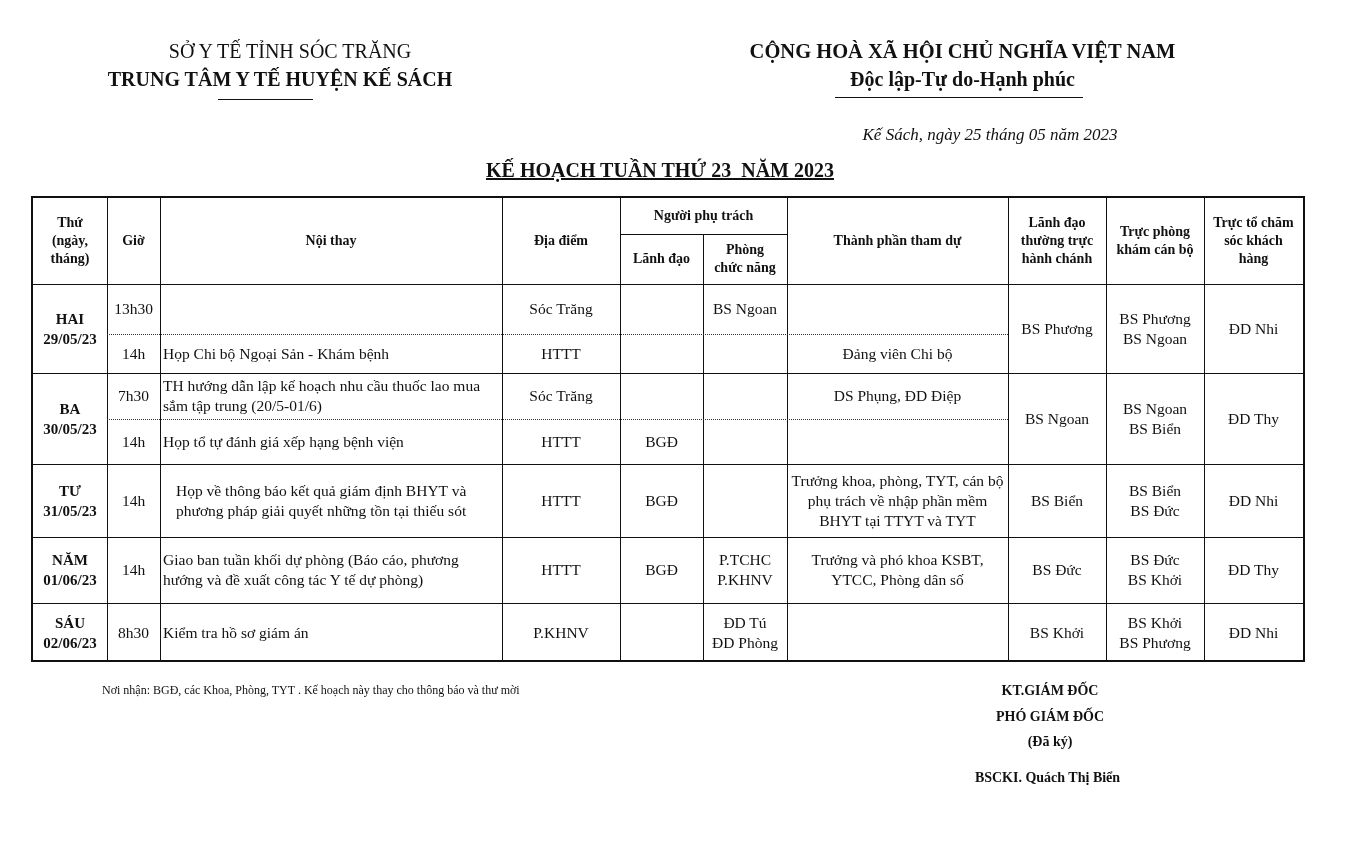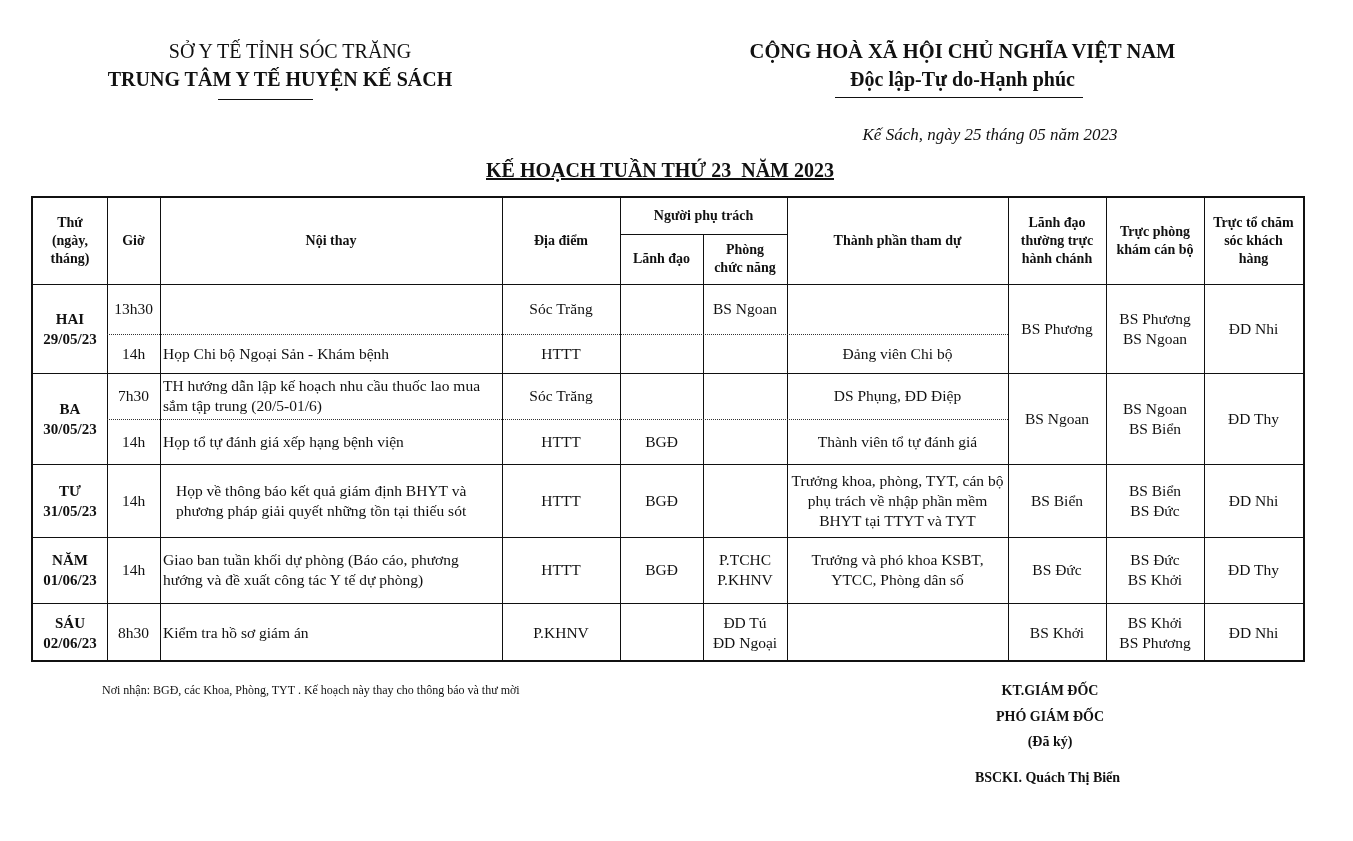--- a/index.html
+++ b/index.html
@@ -115,21 +115,20 @@
   <div class="cell" style="left:469px; top:175px; width:118px; height:46px;">Sóc Trăng</div>
   <div class="cell" style="left:587px; top:175px; width:83px; height:46px;"></div>
   <div class="cell multi" style="left:670px; top:175px; width:84px; height:46px;"></div>
   <div class="cell" style="left:754px; top:175px; width:221px; height:46px;">DS Phụng, ĐD Điệp</div>
 
   <div class="cell" style="left:74px; top:221px; width:53px; height:45px;">14h</div>
   <div class="cell left" style="left:127px; top:221px; width:342px; height:45px;">Họp tổ tự đánh giá xếp hạng bệnh viện</div>
   <div class="cell" style="left:469px; top:221px; width:118px; height:45px;">HTTT</div>
   <div class="cell" style="left:587px; top:221px; width:83px; height:45px;">BGĐ</div>
   <div class="cell multi" style="left:670px; top:221px; width:84px; height:45px;"></div>
-  <div class="cell" style="left:754px; top:221px; width:221px; height:45px;">Thành viên tổ tự đánh giá</div>
 
   <div class="cell" style="left:975px; top:175px; width:98px; height:91px;">BS Ngoan</div>
   <div class="cell multi" style="left:1073px; top:175px; width:98px; height:91px;">BS Ngoan
 BS Biển</div>
   <div class="cell" style="left:1171px; top:175px; width:99px; height:91px;">ĐD Thy</div>
 
   <div class="cell day multi" style="left:0; top:266px; width:74px; height:73px;">TƯ
 31/05/23</div>
   <div class="cell" style="left:74px; top:266px; width:53px; height:73px;">14h</div>
   <div class="cell left" style="left:127px; top:266px; width:342px; height:73px;padding-left:16px;">Họp về thông báo kết quả giám định BHYT và phương pháp giải quyết những tồn tại thiếu sót</div>
@@ -156,21 +155,21 @@
 BS Khởi</div>
   <div class="cell" style="left:1171px; top:339px; width:99px; height:66px;">ĐD Thy</div>
 
   <div class="cell day multi" style="left:0; top:405px; width:74px; height:59px;">SÁU
 02/06/23</div>
   <div class="cell" style="left:74px; top:405px; width:53px; height:59px;">8h30</div>
   <div class="cell left" style="left:127px; top:405px; width:342px; height:59px;">Kiểm tra hồ sơ giám án</div>
   <div class="cell" style="left:469px; top:405px; width:118px; height:59px;">P.KHNV</div>
   <div class="cell" style="left:587px; top:405px; width:83px; height:59px;"></div>
   <div class="cell multi" style="left:670px; top:405px; width:84px; height:59px;">ĐD Tú
-ĐD Ngoại</div>
+ĐD Phòng</div>
   <div class="cell" style="left:754px; top:405px; width:221px; height:59px;"></div>
   <div class="cell" style="left:975px; top:405px; width:98px; height:59px;">BS Khởi</div>
   <div class="cell multi" style="left:1073px; top:405px; width:98px; height:59px;">BS Khởi
 BS Phương</div>
   <div class="cell" style="left:1171px; top:405px; width:99px; height:59px;">ĐD Nhi</div>
 </div>
 
 <div class="abs recipients">Nơi nhận: BGĐ, các Khoa, Phòng, TYT . Kế hoạch này thay cho thông báo và thư mời</div>
 <div class="abs sign" style="left:920px; top:683px; width:260px;">KT.GIÁM ĐỐC</div>
 <div class="abs sign" style="left:920px; top:709px; width:260px;">PHÓ GIÁM ĐỐC</div>

